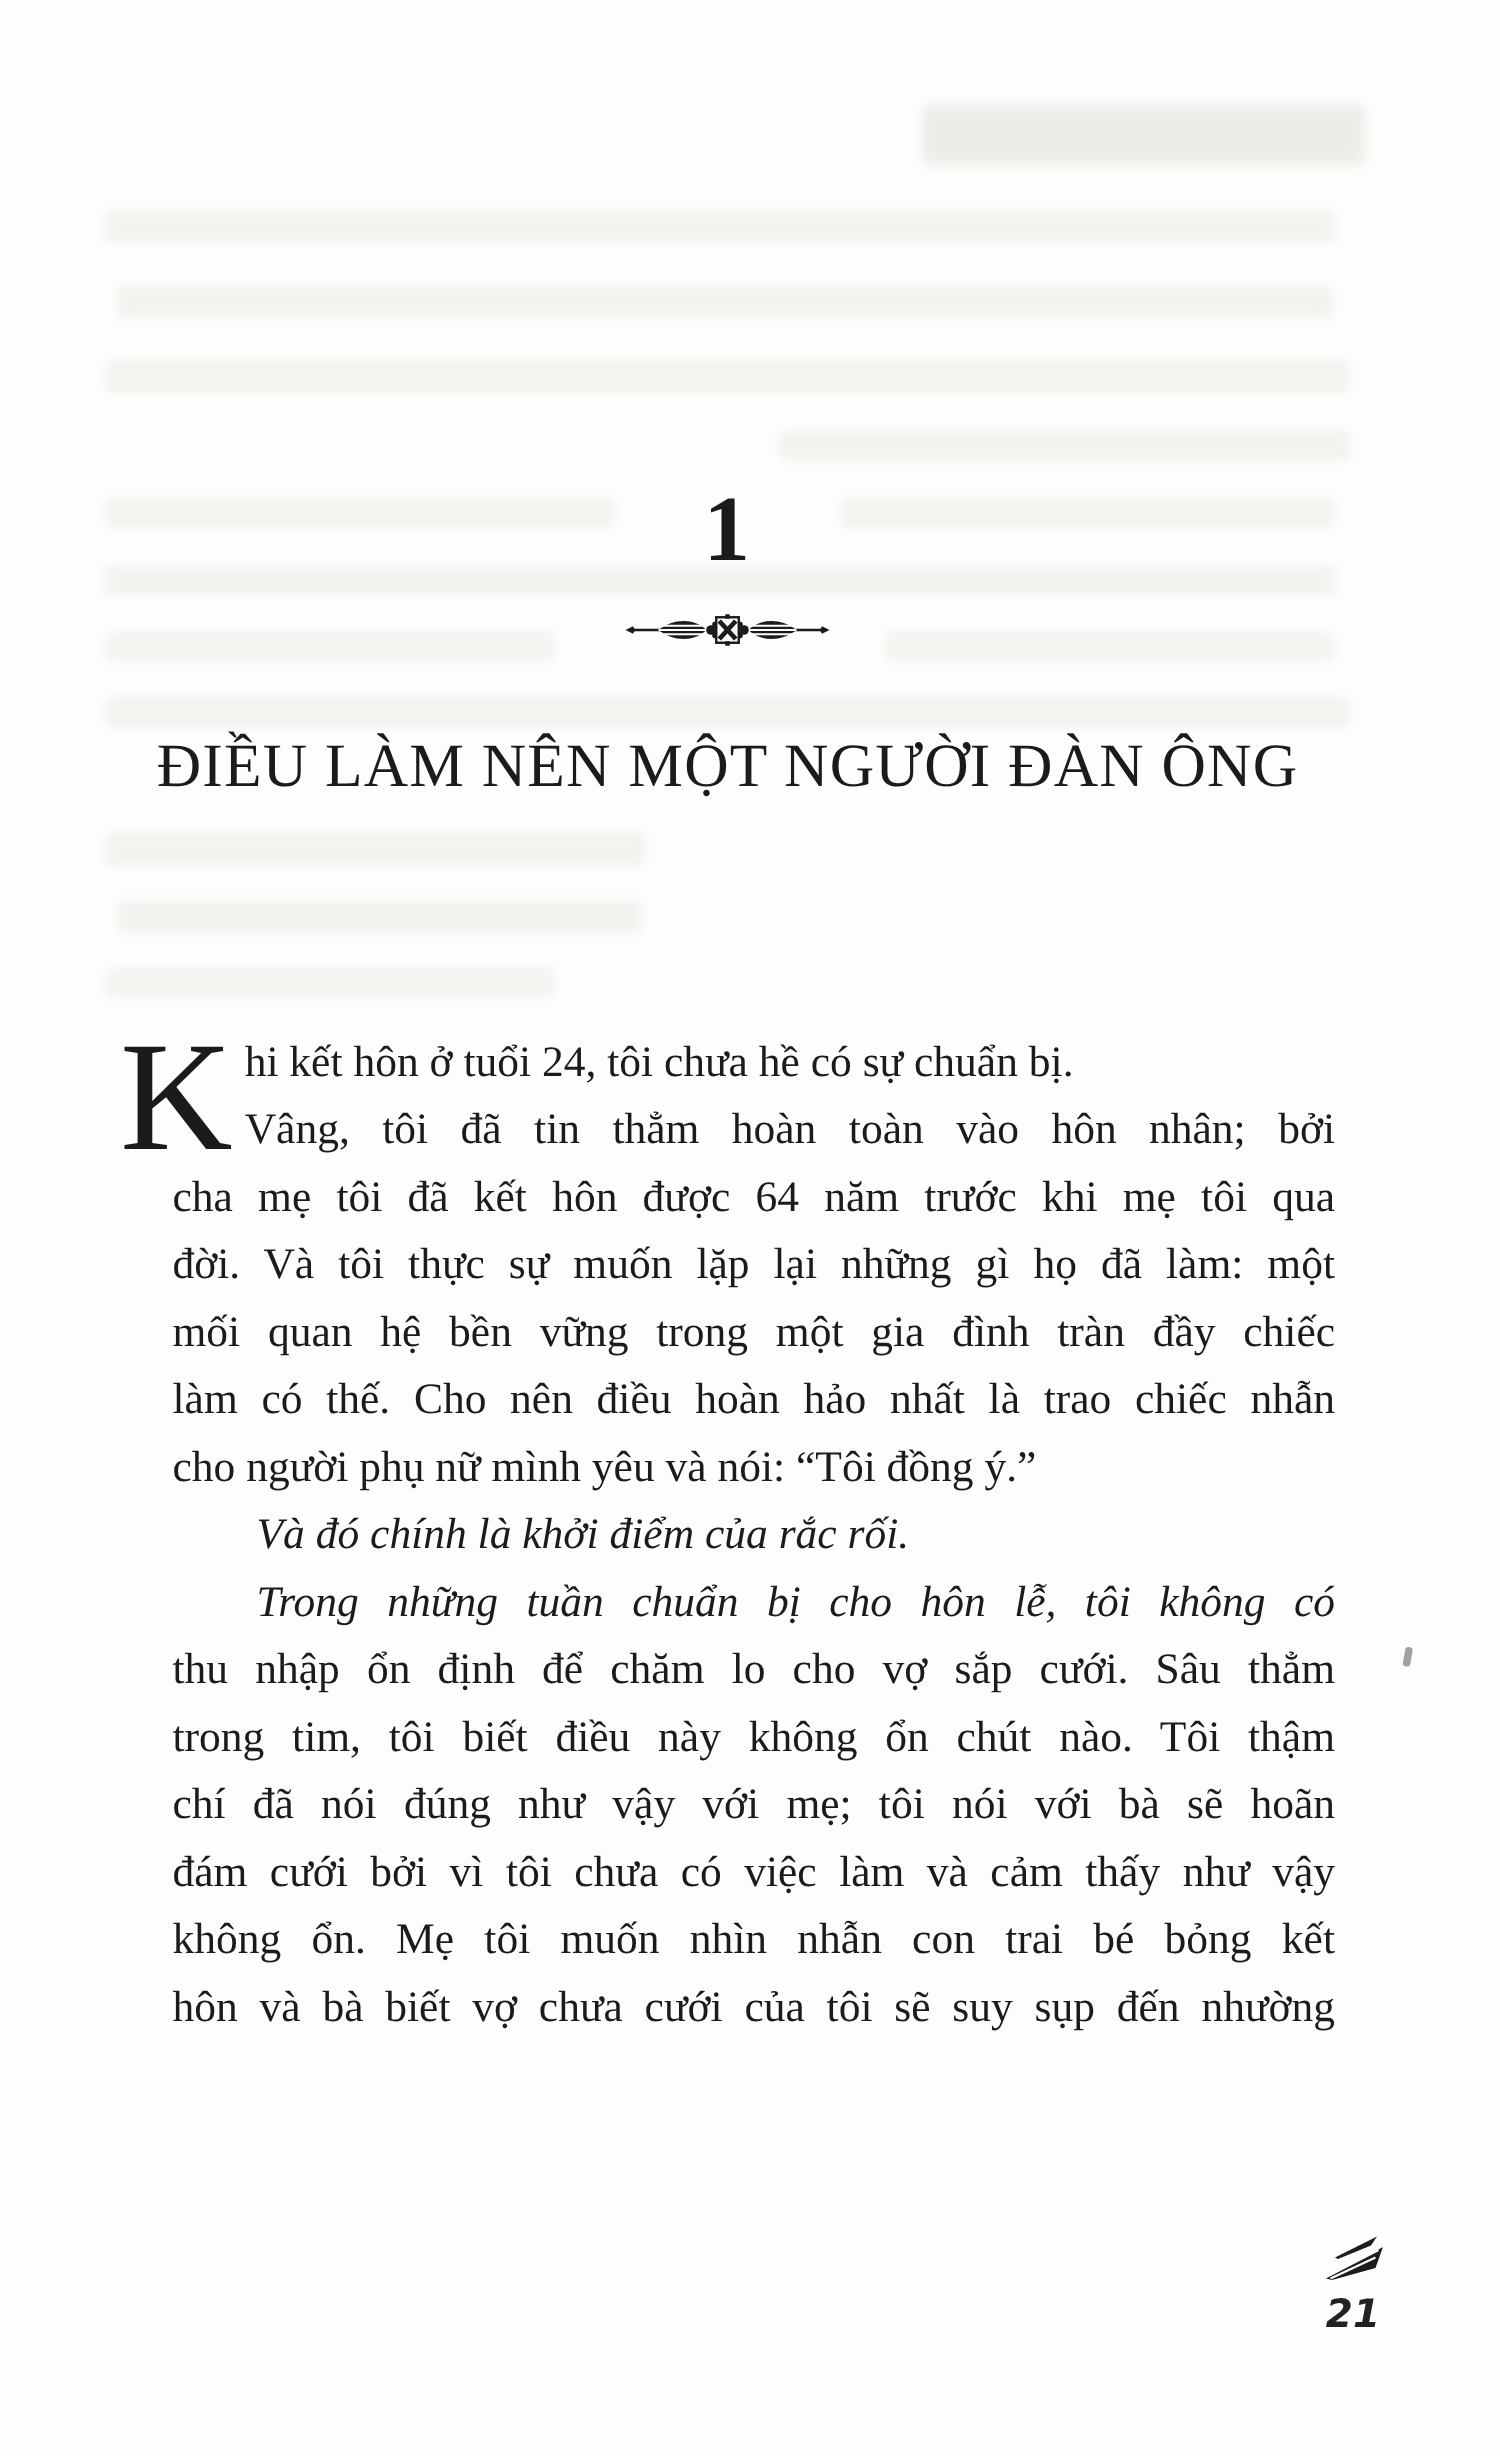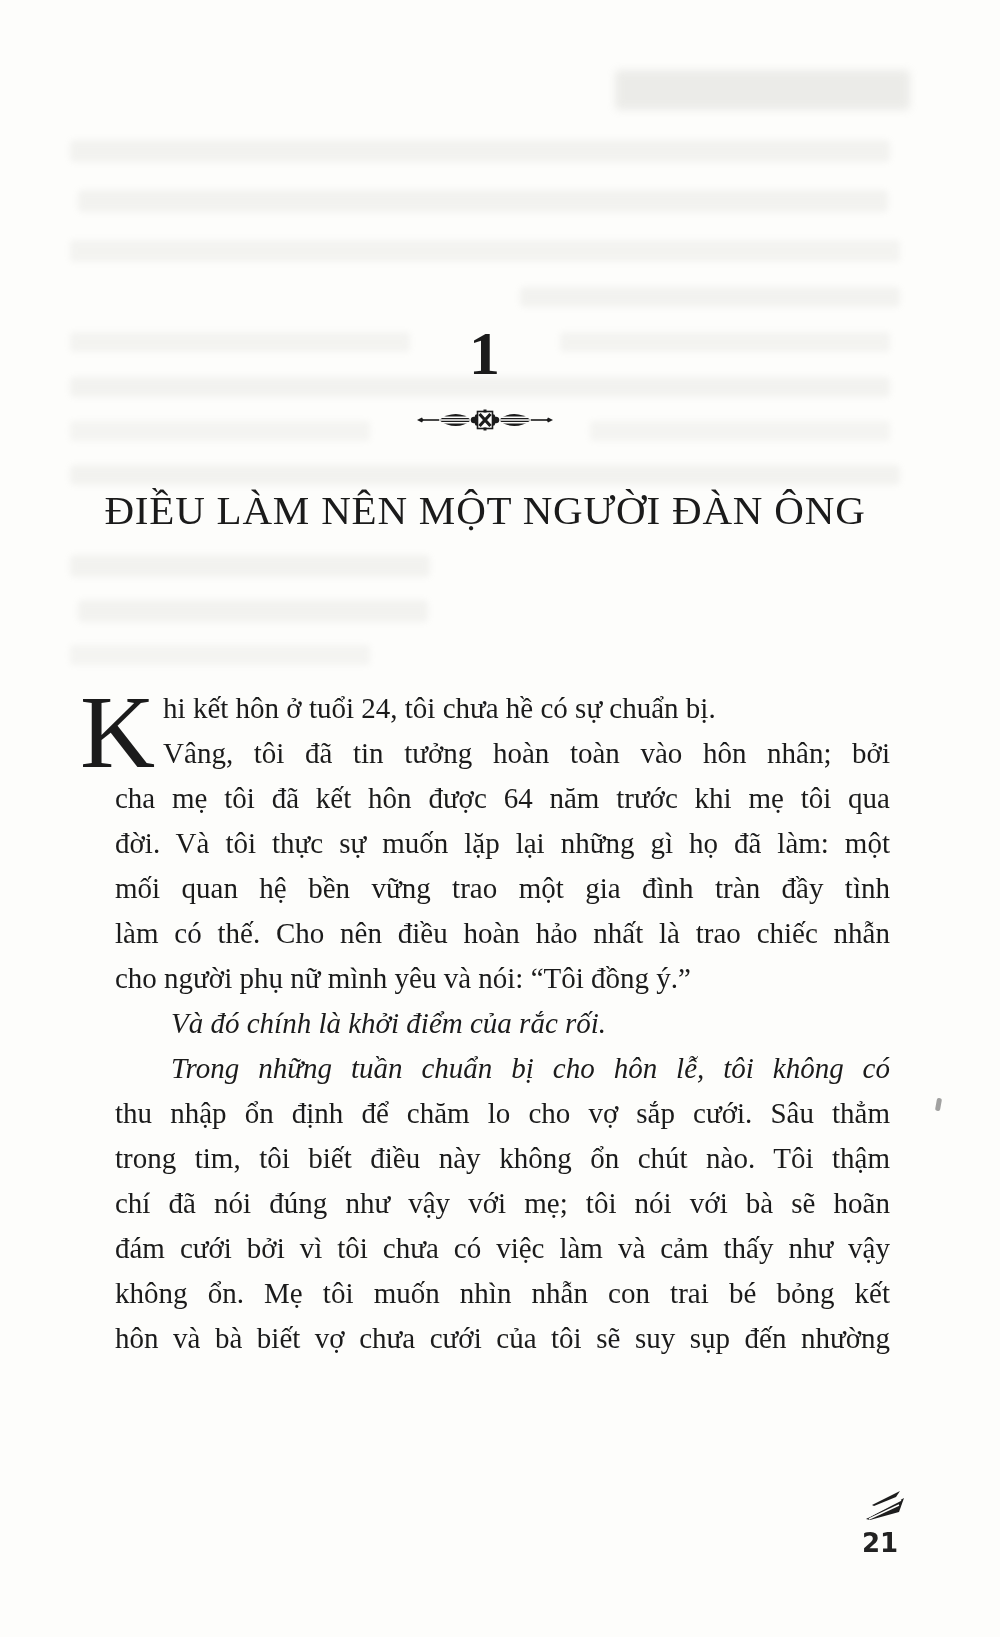--- a/index.html
+++ b/index.html
@@ -78,21 +78,22 @@
     height:90px;
     margin:0 8px 0 0;
     font-weight:400;
   }
 
   .footer{
     position:absolute;
     left:862px;
     top:1488px;
     width:80px;
-    text-align:left;
+    text-align:center;
+    font-style:italic;
   }
   .logo{display:block;height:42px;}
   .page-number{
     font-family:"DejaVu Sans","Liberation Sans",sans-serif;
     font-weight:700;
     font-size:26px;
     color:#222;
     margin-top:-2px;
   }
 
@@ -159,24 +160,24 @@
       </g>
     </svg>
   </div>
 
   <h1 class="chapter-title">ĐIỀU LÀM NÊN MỘT NGƯỜI ĐÀN ÔNG</h1>
 
   <div class="body-text">
       <div class="para">
         <span class="dropcap">K</span>
         <div class="line rag">hi kết hôn ở tuổi 24, tôi chưa hề có sự chuẩn bị.</div>
-        <div class="line">Vâng, tôi đã tin tưởng hoàn toàn vào hôn nhân; bởi</div>
+        <div class="line">Vâng, tôi đã tin thẳm hoàn toàn vào hôn nhân; bởi</div>
         <div class="line">cha mẹ tôi đã kết hôn được 64 năm trước khi mẹ tôi qua</div>
         <div class="line">đời. Và tôi thực sự muốn lặp lại những gì họ đã làm: một</div>
-        <div class="line">mối quan hệ bền vững trao một gia đình tràn đầy tình</div>
+        <div class="line">mối quan hệ bền vững trong một gia đình tràn đầy chiếc</div>
         <div class="line">làm có thế. Cho nên điều hoàn hảo nhất là trao chiếc nhẫn</div>
         <div class="line rag">cho người phụ nữ mình yêu và nói: “Tôi đồng ý.”</div>
       </div>
       <div class="para">
         <div class="line rag ind">Và đó chính là khởi điểm của rắc rối.</div>
       </div>
       <div class="para">
         <div class="line ind">Trong những tuần chuẩn bị cho hôn lễ, tôi không có</div>
         <div class="line">thu nhập ổn định để chăm lo cho vợ sắp cưới. Sâu thẳm</div>
         <div class="line">trong tim, tôi biết điều này không ổn chút nào. Tôi thậm</div>

